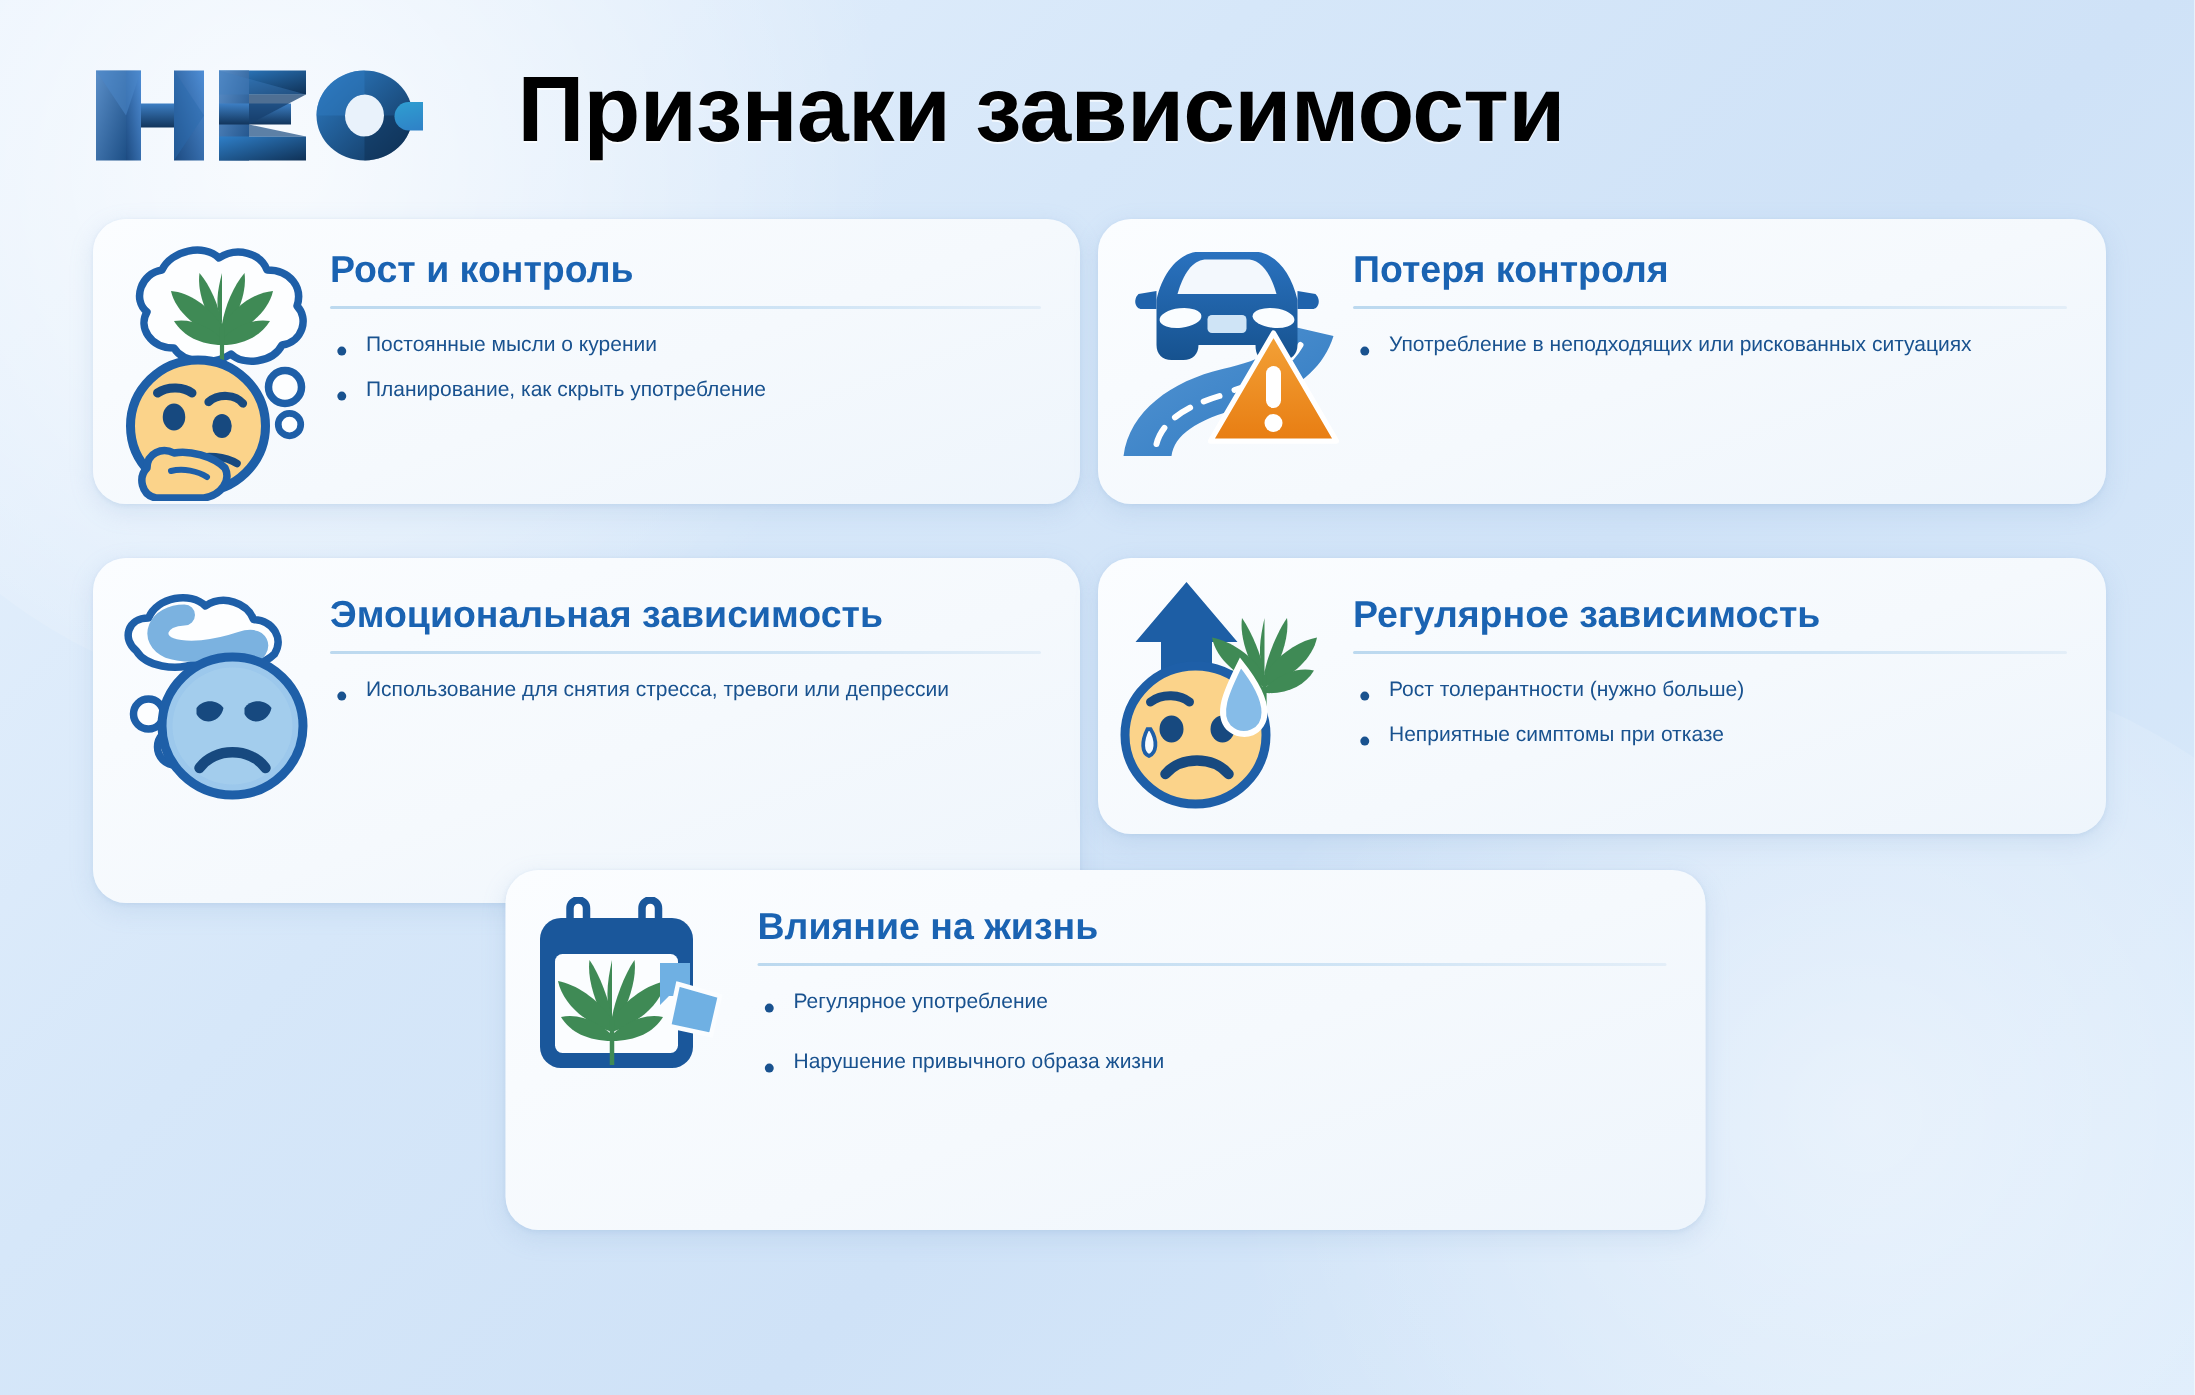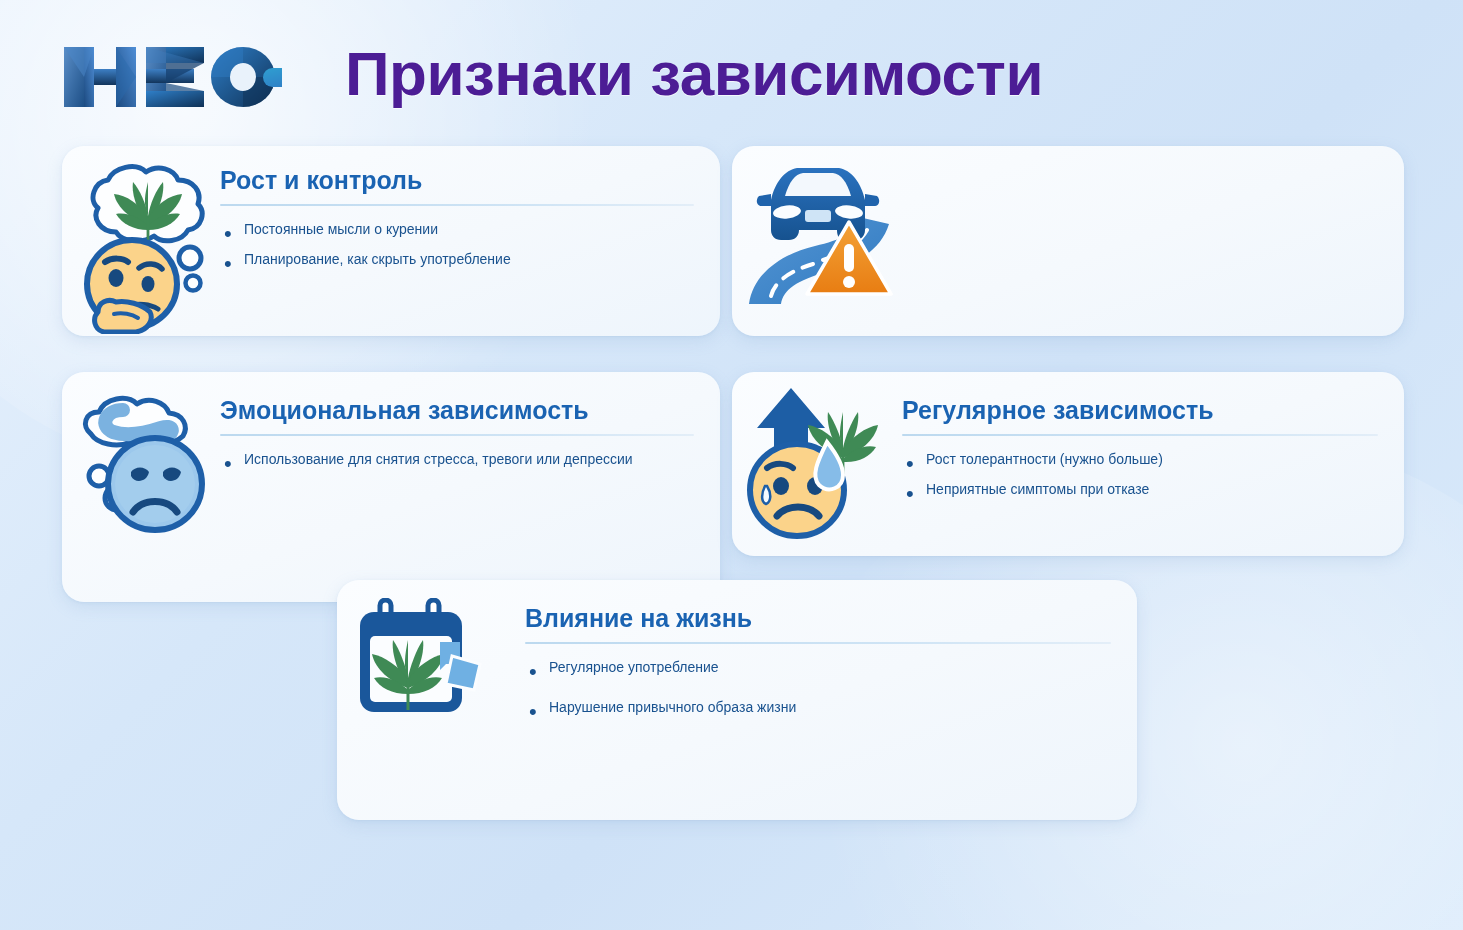--- a/index.html
+++ b/index.html
@@ -42,41 +42,41 @@
     height: 70px;
     display: flex;
     align-items: center;
   }
   .page-title {
     position: absolute;
     left: 345px; top: 38px;
     font-size: 62px;
     font-weight: bold;
     letter-spacing: -0.5px;
-    color: #4c1d95;
+    color: #000000;
     white-space: nowrap;
     text-shadow: 0 1px 0 rgba(255,255,255,0.7);
   }
 
   
   .card {
     position: absolute;
     background: linear-gradient(160deg, #fbfdff 0%, #f5f9fd 55%, #eef5fc 100%);
     border-radius: 22px;
     box-shadow: 0 5px 16px rgba(120,160,205,0.18), 0 1px 3px rgba(120,160,205,0.14);
     box-sizing: border-box;
     display: flex;
     align-items: flex-start;
     overflow: hidden;
   }
   .card-1 { left: 62px;  top: 146px; width: 658px; height: 190px; }
   .card-2 { left: 732px; top: 146px; width: 672px; height: 190px; }
   .card-3 { left: 62px;  top: 372px; width: 658px; height: 230px; }
   .card-4 { left: 732px; top: 372px; width: 672px; height: 184px; }
-  .card-5 { left: 337px; top: 580px; width: 800px; height: 240px; gap: 20px; }
+  .card-5 { left: 337px; top: 580px; width: 800px; height: 240px; }
 
   .icon-wrap {
     flex: 0 0 auto;
     display: flex;
     align-items: flex-start;
     justify-content: center;
   }
   .card-1 .icon-wrap { width: 158px; padding-top: 16px; }
   .card-2 .icon-wrap { width: 170px; padding-top: 16px; }
   .card-3 .icon-wrap { width: 158px; padding-top: 16px; }
@@ -267,20 +267,27 @@
       <ellipse cx="46" cy="50" rx="14" ry="6.5" fill="#fafdff" transform="rotate(-6 46 50)"></ellipse>
       <ellipse cx="108" cy="50" rx="14" ry="6.5" fill="#fafdff" transform="rotate(6 108 50)"></ellipse>
 
       <rect x="64" y="48" width="26" height="12" rx="3" fill="#cfe4f6"></rect>
 
       <path d="M108 60 L150 132 L66 132 Z" fill="url(#warng)" stroke="#ffffff" stroke-width="3.5" stroke-linejoin="round"></path>
       <rect x="103" y="82" width="10" height="28" rx="5" fill="#ffffff"></rect>
       <circle cx="108" cy="120" r="6" fill="#ffffff"></circle>
     </svg>
   </div>
+  <div class="card-body">
+    <div class="card-title">Потеря контроля</div>
+    <div class="title-rule"></div>
+    <ul class="bullets">
+      <li>Употребление в неподходящих или рискованных ситуациях</li>
+    </ul>
+  </div>
 </div>
 
 <div class="card card-3">
   <div class="icon-wrap">
     <svg width="144" height="148" viewBox="0 0 144 148">
 
       <path d="M30 24 C36 10 58 6 68 16 C80 8 96 14 100 25 C114 26 120 38 114 48 C104 58 78 60 62 54 C48 60 28 56 22 46 C12 38 16 24 30 24 Z" fill="#fdfeff" stroke="#1e5fa8" stroke-width="5" stroke-linejoin="round"></path>
 
       <path d="M54 22 C36 22 30 38 44 44 C56 48 74 46 92 40 C104 36 106 44 98 48" fill="none" stroke="#7bb2e0" stroke-width="14" stroke-linecap="round"></path>
 

